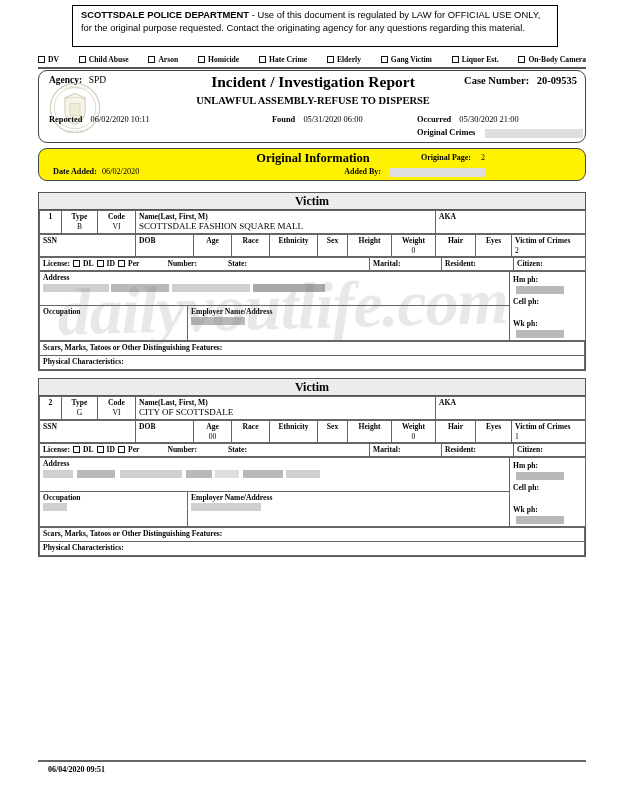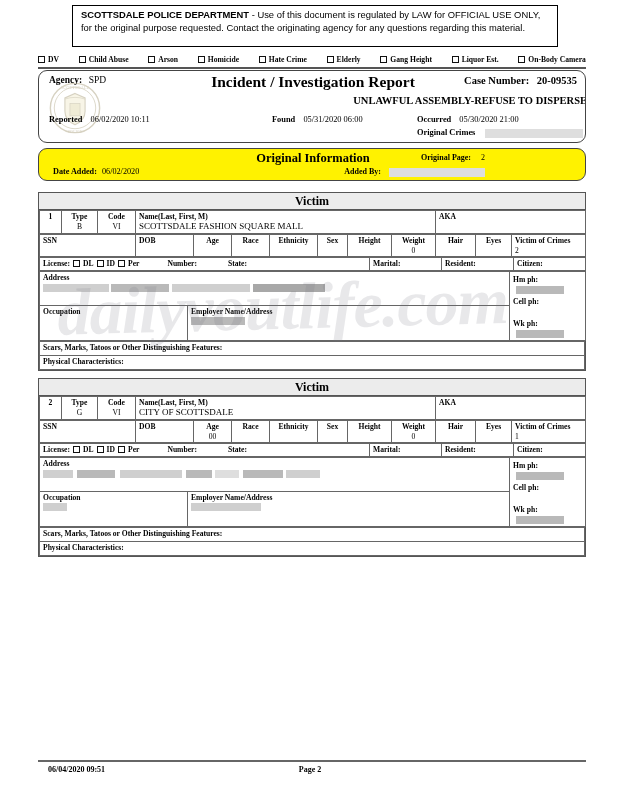--- a/index.html
+++ b/index.html
@@ -75,21 +75,21 @@
     position: absolute; left: 0; top: 2px; width: 548px;
     text-align: center;
     font-size: 15.5px; font-weight: 700;
   }
   .case-num {
     position: absolute; right: 8px; top: 4px;
     font-size: 10.5px; font-weight: 700;
   }
   .offense {
     position: absolute; left: 0; top: 24px; width: 548px;
-    text-align: right;
+    text-align: center;
     font-size: 10.5px; font-weight: 700;
   }
   .rep-row {
     position: absolute; left: 0; top: 44px; width: 548px; height: 13px;
     font-size: 8.4px;
   }
   .rep-row .lbl { font-weight: 700; }
   .r-reported { position: absolute; left: 10px; }
   .r-found { position: absolute; left: 233px; }
   .r-occurred { position: absolute; left: 378px; }
@@ -240,21 +240,21 @@
     <div class="cb-item">
       <span class="cb"></span>
       <span>Hate Crime</span>
     </div>
     <div class="cb-item">
       <span class="cb"></span>
       <span>Elderly</span>
     </div>
     <div class="cb-item">
       <span class="cb"></span>
-      <span>Gang Height</span>
+      <span>Gang Victim</span>
     </div>
     <div class="cb-item">
       <span class="cb"></span>
       <span>Liquor Est.</span>
     </div>
     <div class="cb-item">
       <span class="cb"></span>
       <span>On-Body Camera</span>
     </div>
   </div>
@@ -725,15 +725,14 @@
         </td>
       </tr>
     </tbody>
       </table>
   </div>
 
   <div class="watermark">dailyvoutlife.com</div>
 
   <div class="footer-rule"></div>
   <div class="footer-date">06/04/2020 09:51</div>
-  <div class="footer-page">Page 2</div>
 
 </div>
 
 </body></html>

